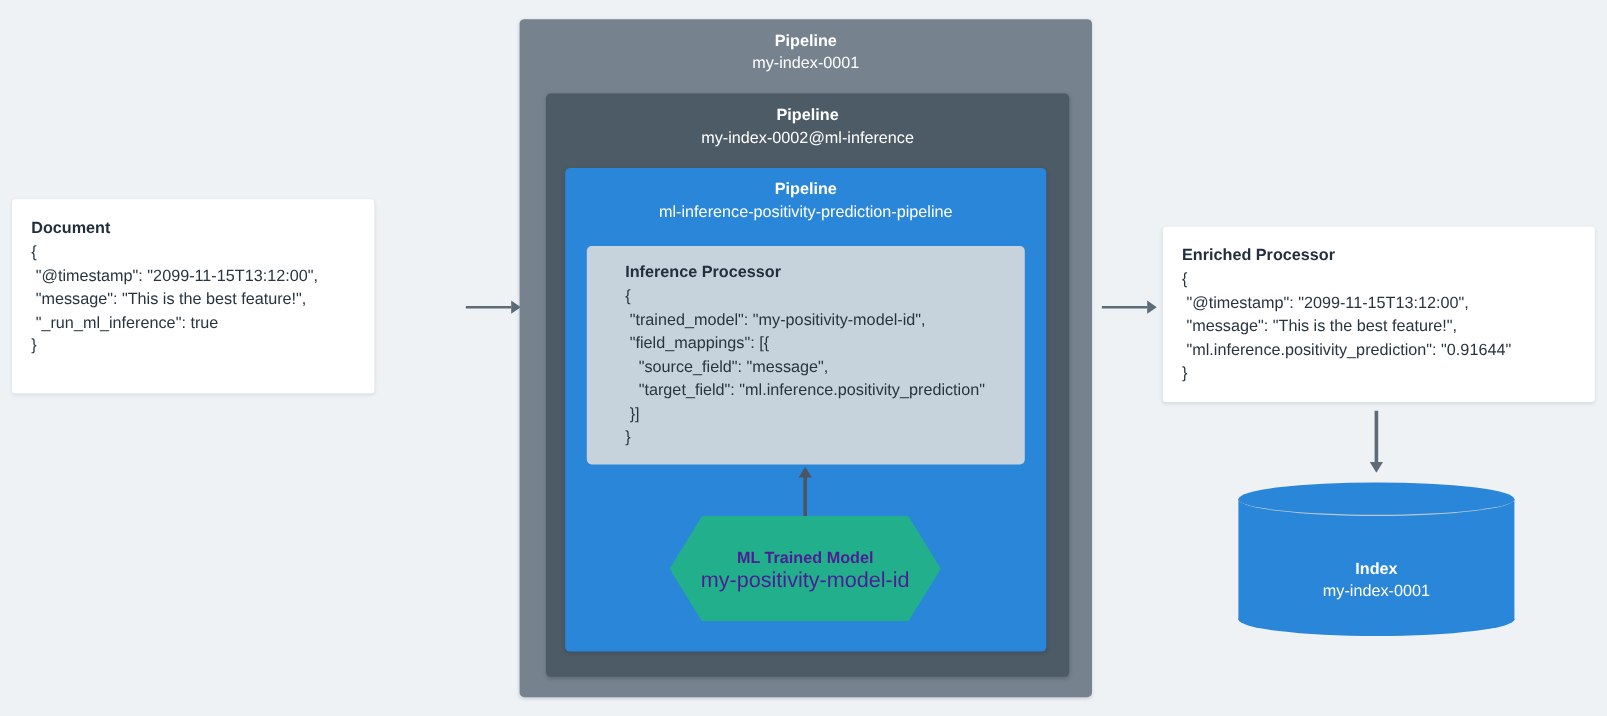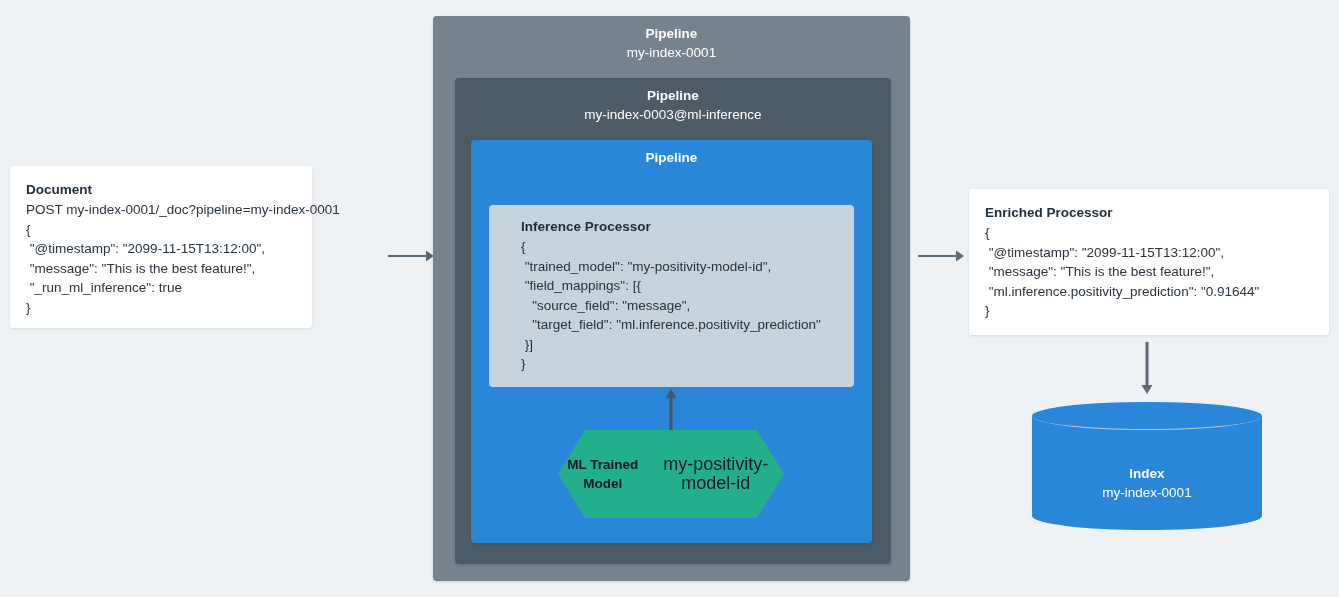--- a/index.html
+++ b/index.html
@@ -101,24 +101,24 @@
     white-space: pre;
     color: #29343f;
   }
 
   
   .hexagon {
     position: absolute;
     background: #22b08c;
     clip-path: polygon(12% 0%, 88% 0%, 100% 50%, 88% 100%, 12% 100%, 0% 50%);
     display: flex;
+    flex-direction: column;
     align-items: center;
     justify-content: center;
-    color: #0f172a;
-    text-align: center;
+    color: #4c1d95;
   }
   .hexagon .k {
     font-weight: bold;
     font-size: 13.5px;
     line-height: 19px;
   }
   .hexagon .v {
     font-size: 18px;
     line-height: 19px;
   }
@@ -177,21 +177,20 @@
   
   .arrow { position: absolute; }
 </style>
 </head>
 <body>
 
 <div id="canvas">
 
   <div class="doc-card" style="left:10px; top:166px; width:302px; height:162px;">
     <div class="doc-title">Document</div>
-    <div class="doc-line">POST my-index-0001/_doc?pipeline=my-index-0001</div>
     <div class="doc-line">{</div>
     <div class="doc-line"> "@timestamp": "2099-11-15T13:12:00",</div>
     <div class="doc-line"> "message": "This is the best feature!",</div>
     <div class="doc-line"> "_run_ml_inference": true</div>
     <div class="doc-line">}</div>
   </div>
 
   <div class="arrow" style="left:388px; top:248px; width:46px; height:16px;">
     <svg width="46" height="16" viewBox="0 0 46 16">
       <line x1="0" y1="8" x2="38" y2="8" stroke="#5c6b78" stroke-width="2"></line>
@@ -202,27 +201,28 @@
   <div class="pipe pipe-outer" style="left:433px; top:16px; width:477px; height:565px;">
     <div class="pipe-head">
       <span class="k">Pipeline</span>
       <span class="v">my-index-0001</span>
     </div>
   </div>
 
   <div class="pipe pipe-mid" style="left:455px; top:78px; width:436px; height:486px;">
     <div class="pipe-head">
       <span class="k">Pipeline</span>
-      <span class="v">my-index-0003@ml-inference</span>
+      <span class="v">my-index-0002@ml-inference</span>
     </div>
   </div>
 
   <div class="pipe pipe-inner" style="left:471px; top:140px; width:401px; height:403px;">
     <div class="pipe-head">
       <span class="k">Pipeline</span>
+      <span class="v">ml-inference-positivity-prediction-pipeline</span>
     </div>
   </div>
 
   <div class="processor" style="left:489px; top:205px; width:365px; height:182px;padding-left:32px;">
     <div class="proc-title">Inference Processor</div>
     <div class="proc-line">{</div>
     <div class="proc-line"> "trained_model": "my-positivity-model-id",</div>
     <div class="proc-line"> "field_mappings": [{</div>
     <div class="proc-line">   "source_field": "message",</div>
     <div class="proc-line">   "target_field": "ml.inference.positivity_prediction"</div>

